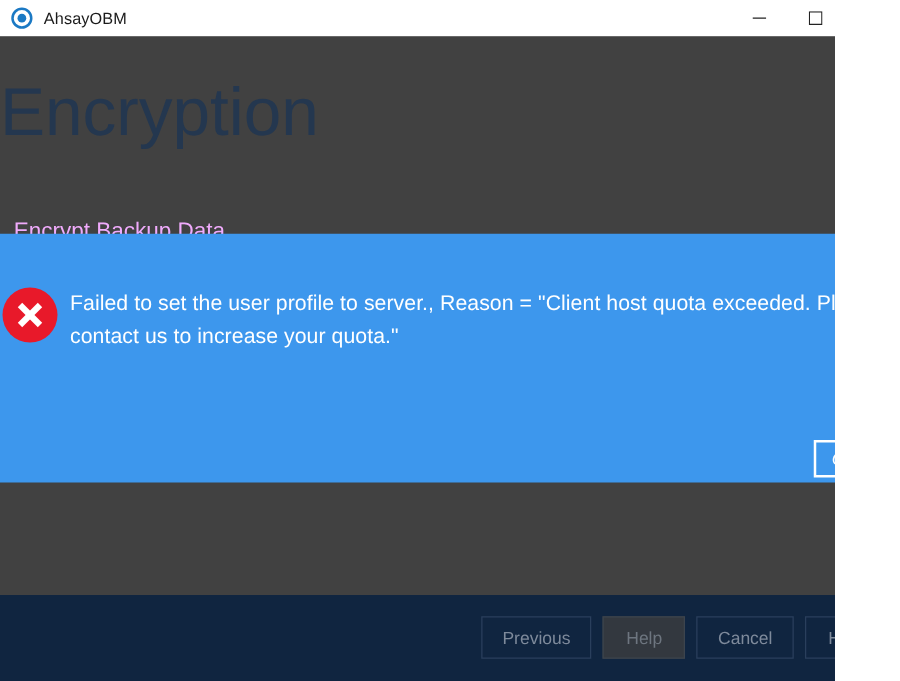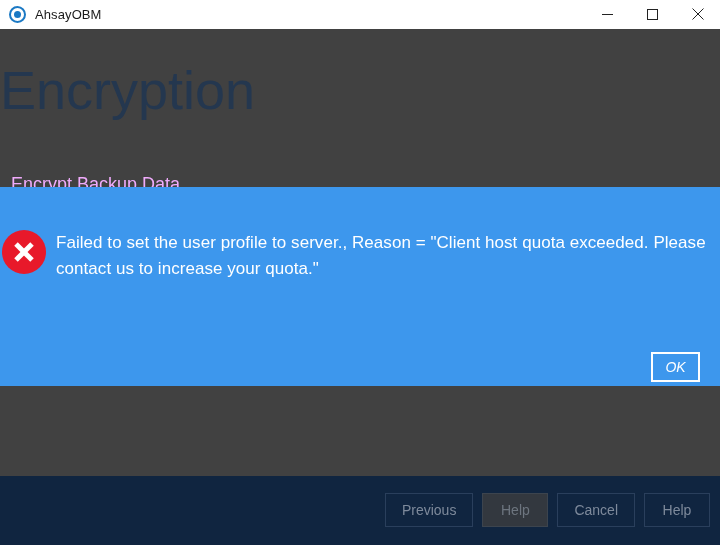--- a/index.html
+++ b/index.html
@@ -10,21 +10,21 @@
   body {
     width: 720px;
     height: 545px;
     overflow: hidden;
     font-family: "Liberation Sans", sans-serif;
     -webkit-font-smoothing: antialiased;
   }
 
   .app-window {
     position: relative;
-    width: 720px;
+    width: 668px;
     height: 545px;
     background: #414141;
     overflow: hidden;
   }
 
   
   .titlebar {
     position: absolute;
     top: 0; left: 0;
     width: 720px;

